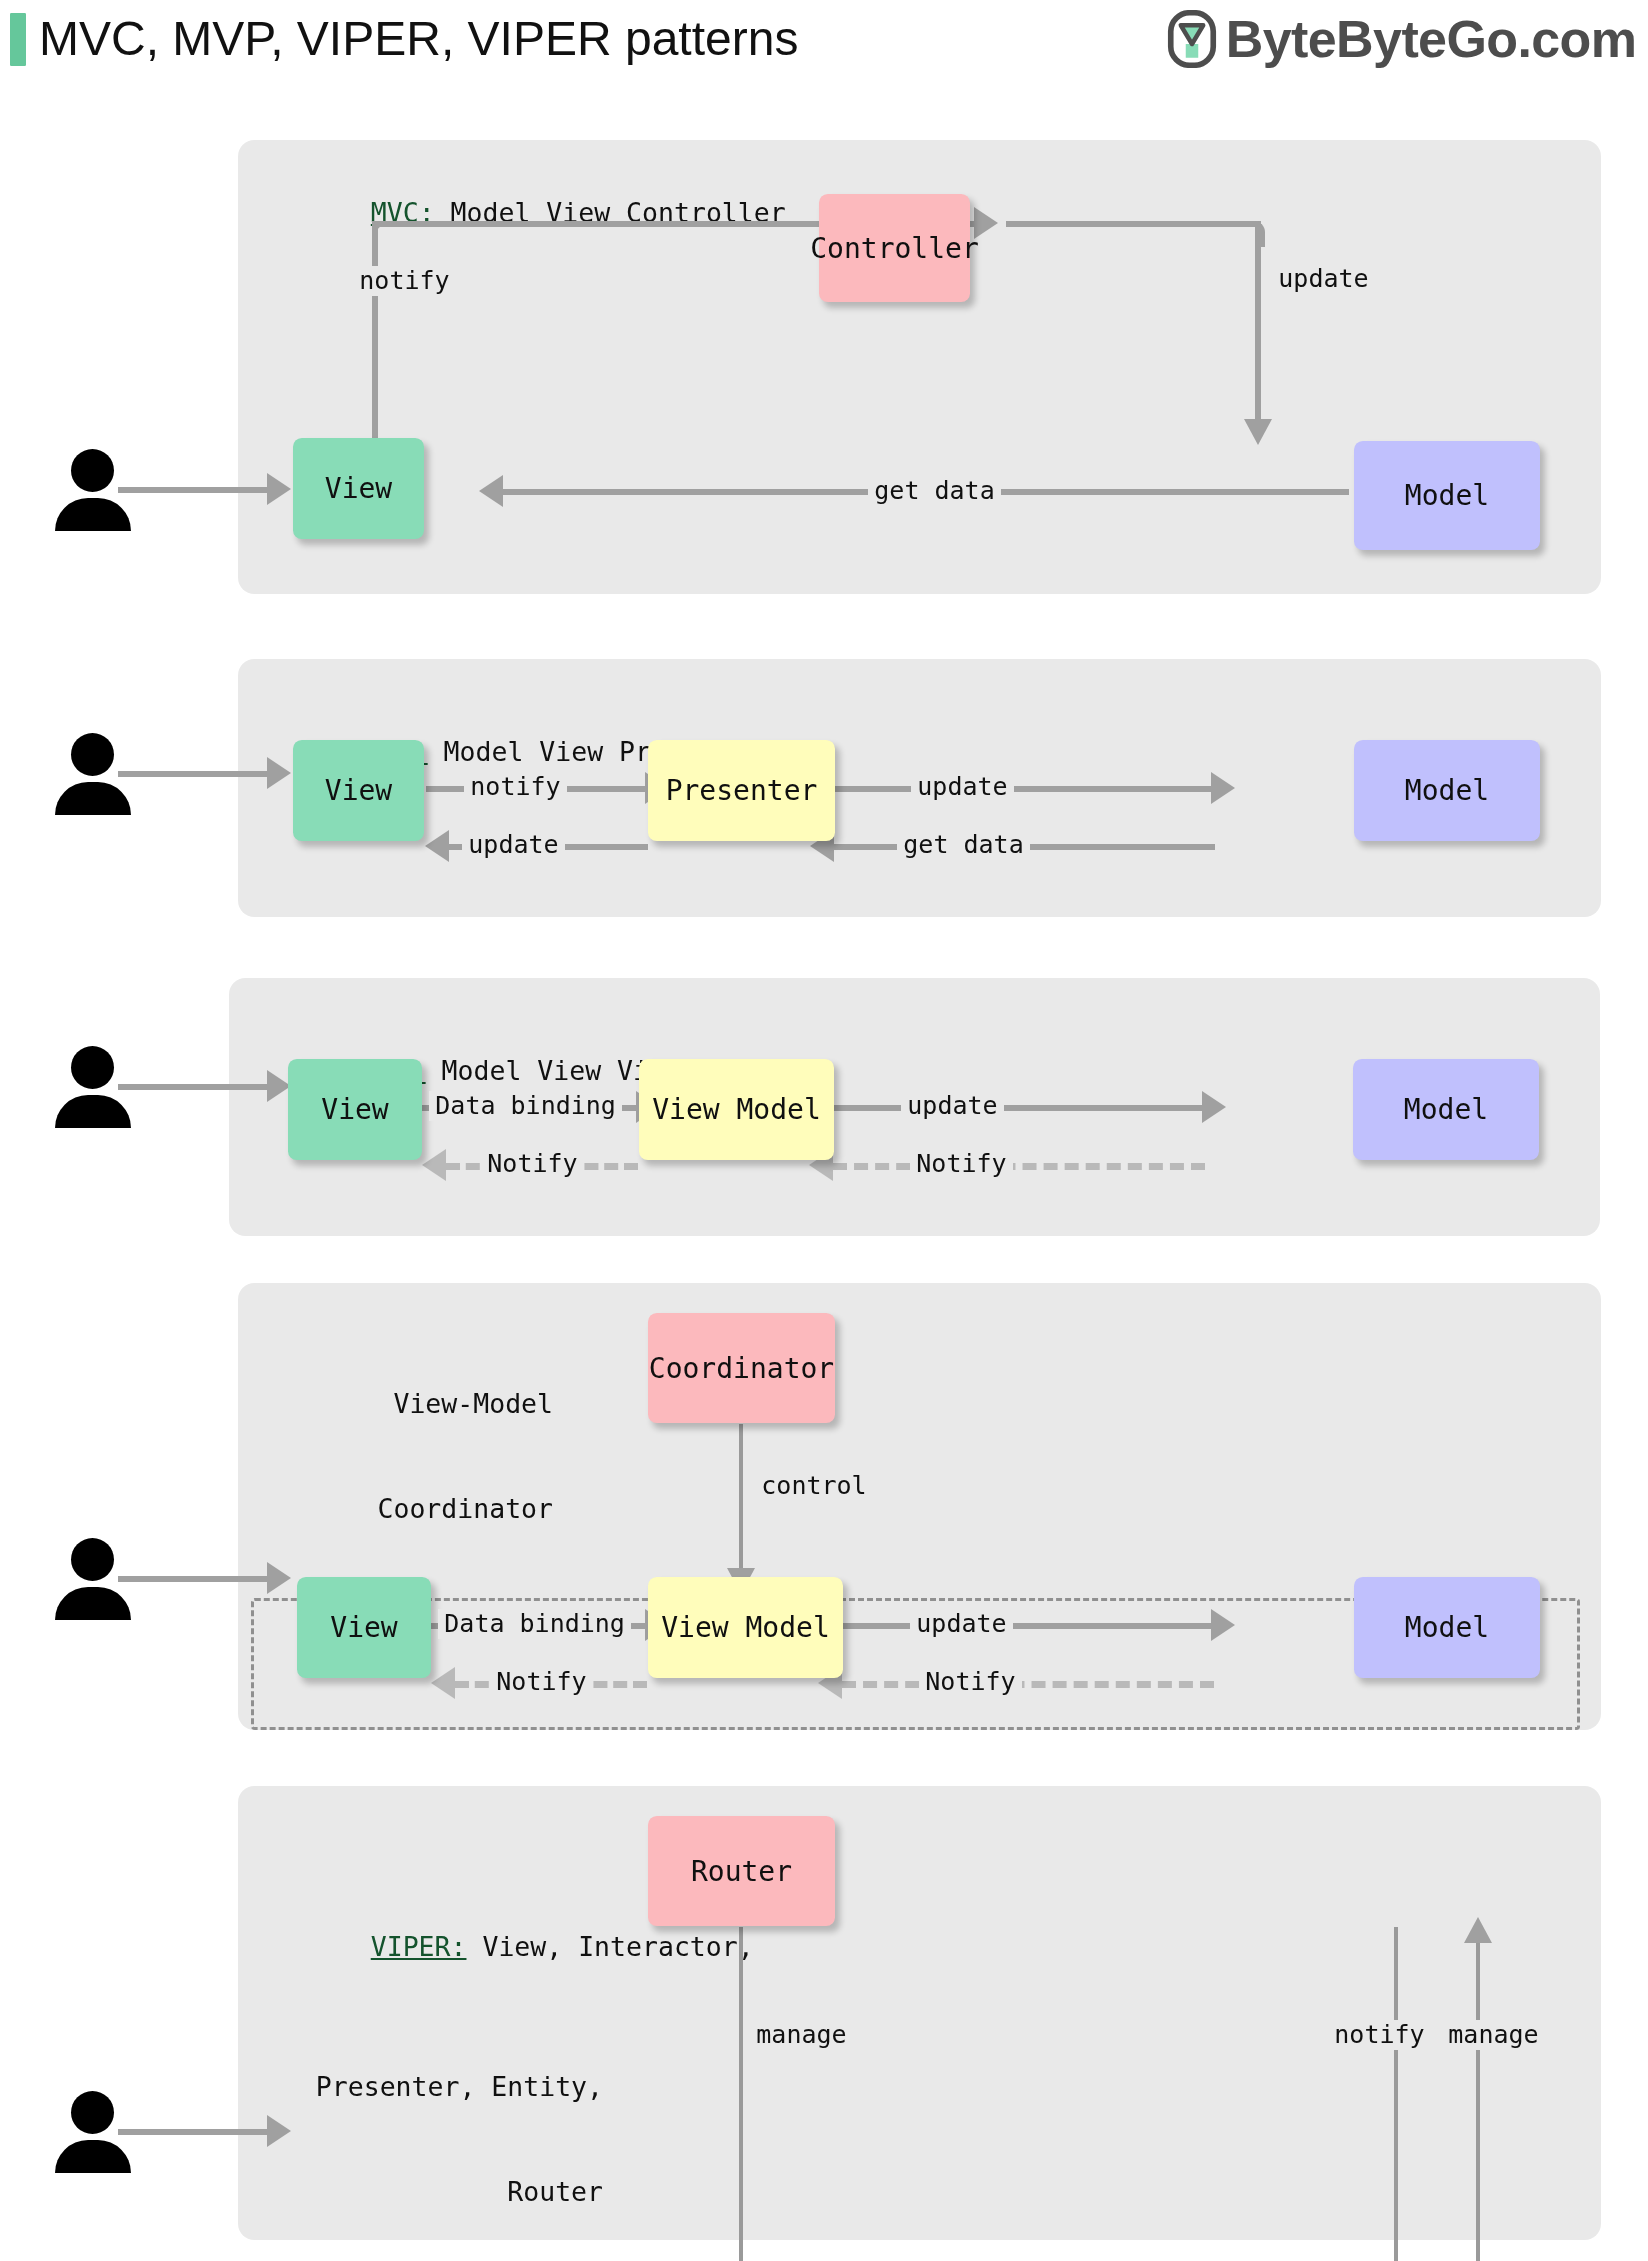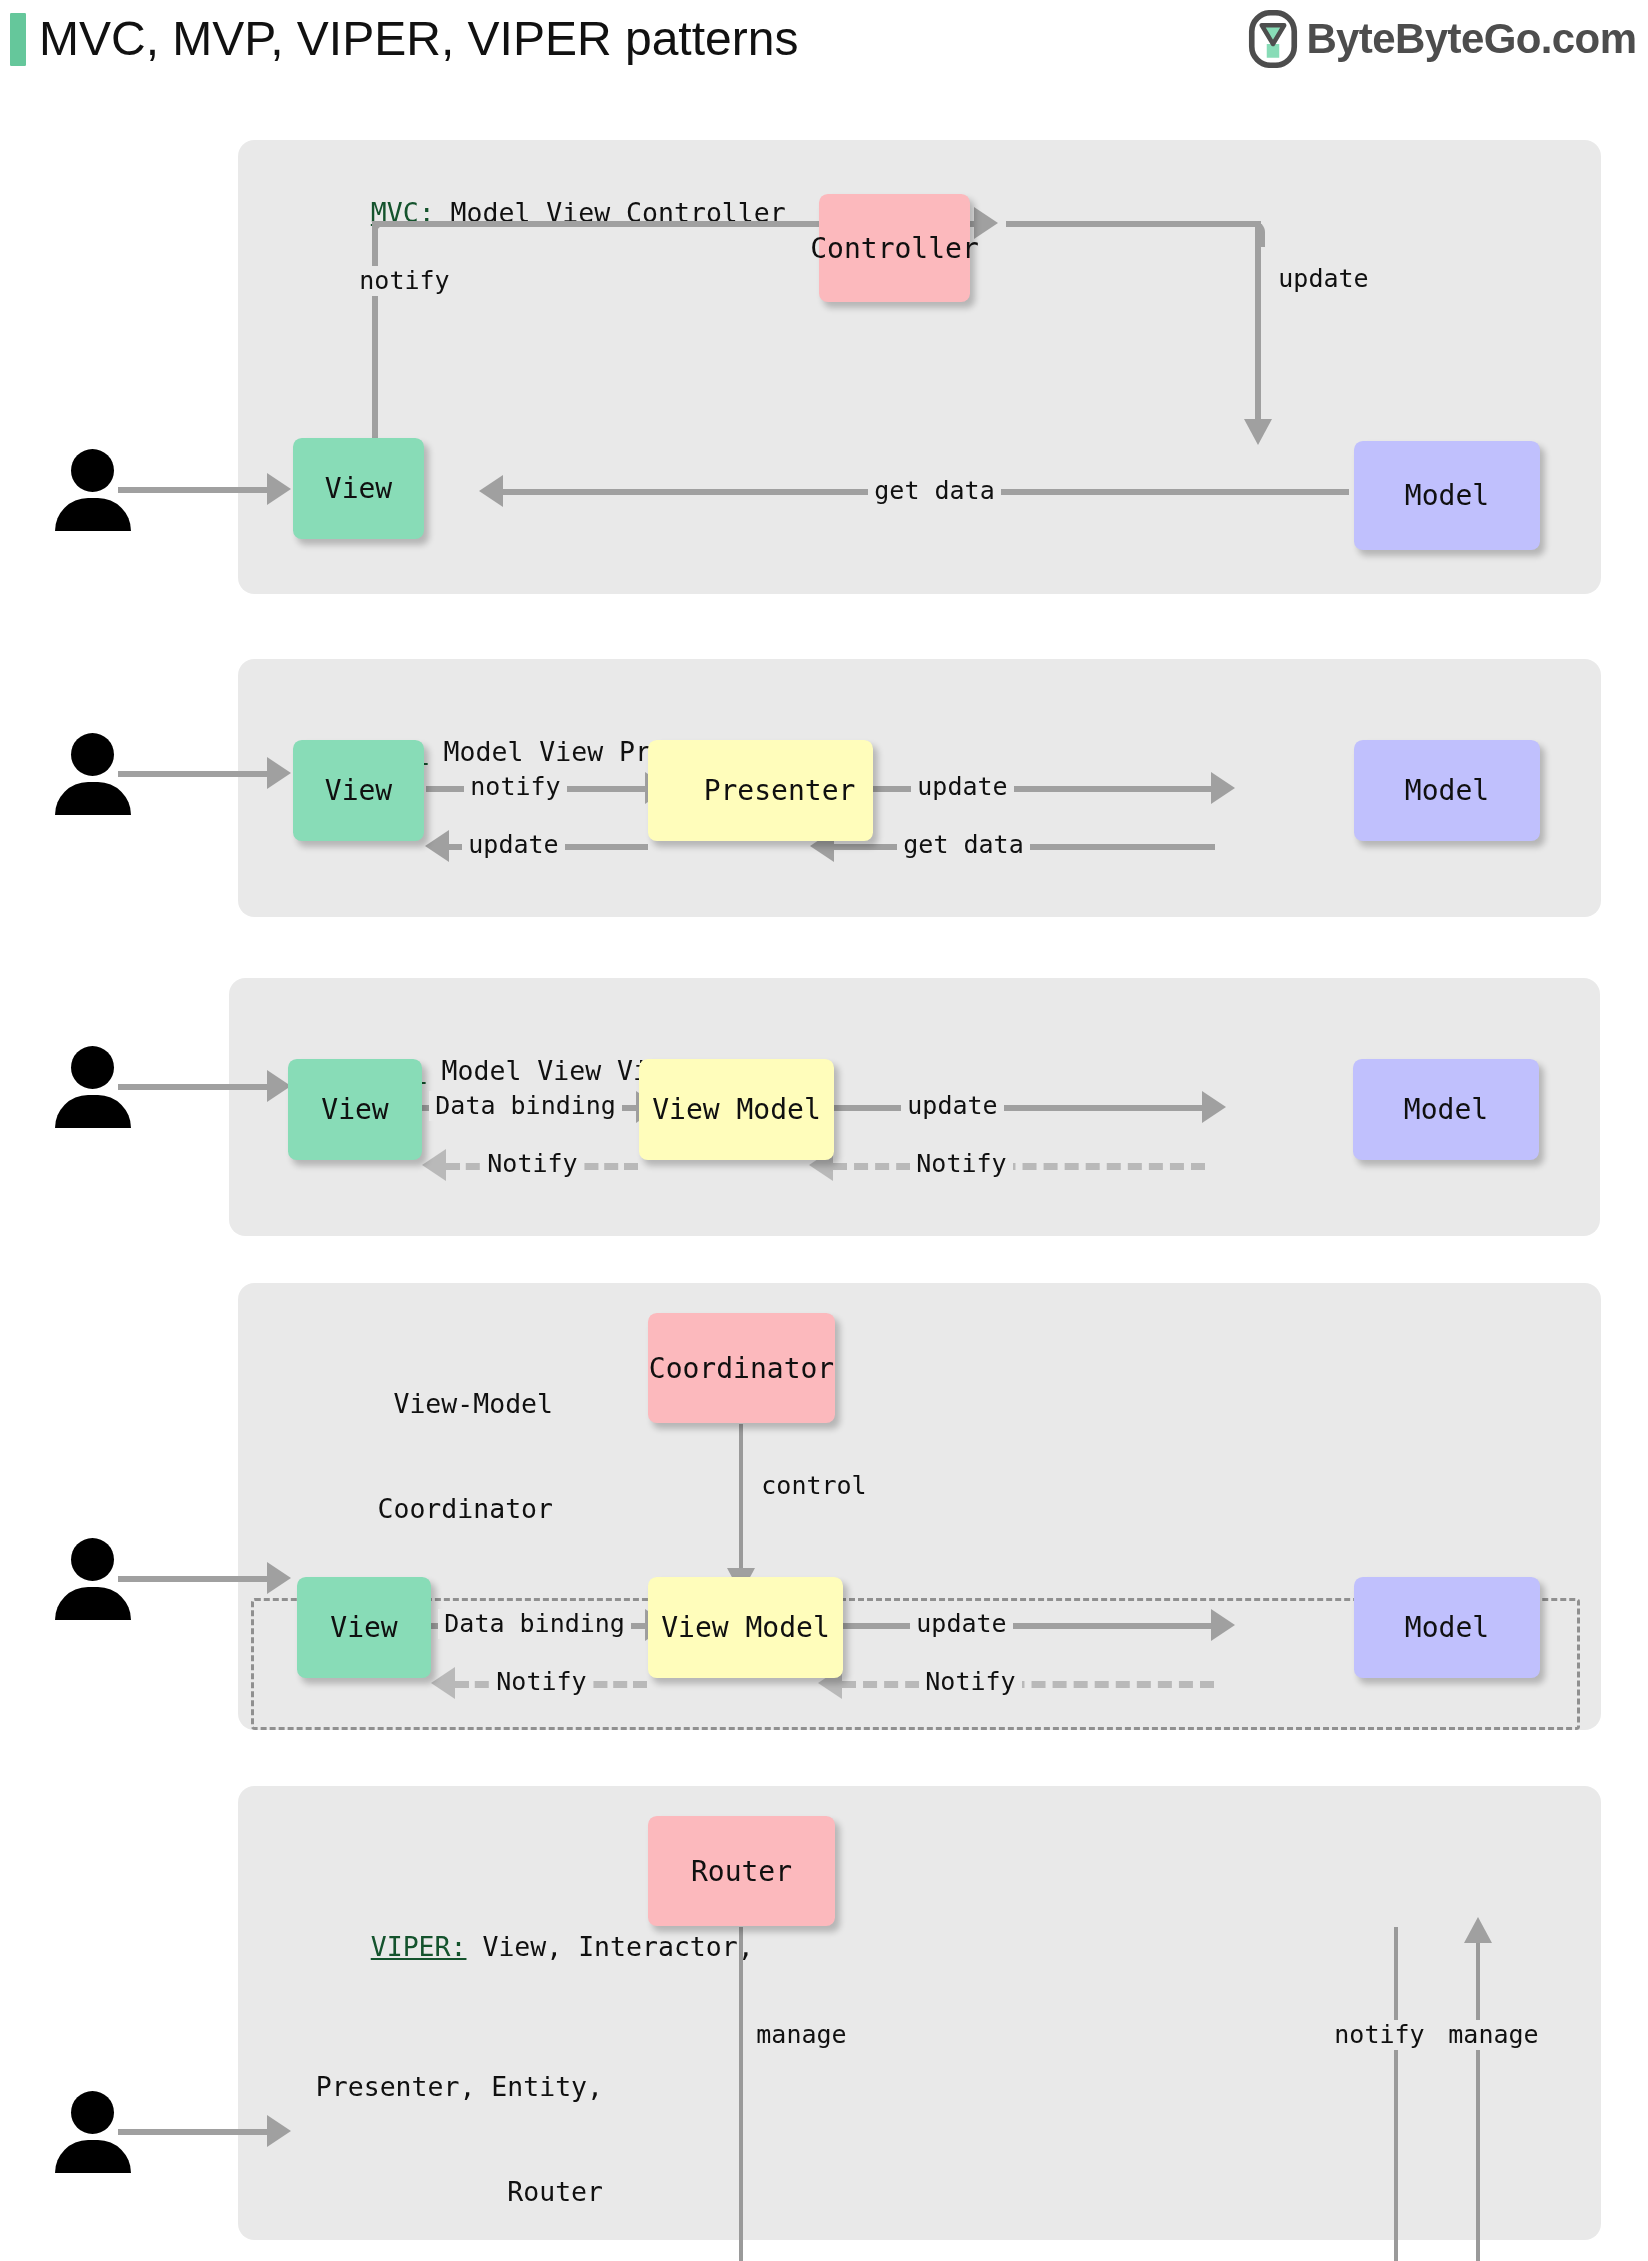--- a/index.html
+++ b/index.html
@@ -12,21 +12,21 @@
   #title-accent{position:absolute;left:10px;top:12.6px;width:16.4px;height:53px;background:#65c79b;border-radius:1.3px;}
   #page-title{
     position:absolute;left:39px;top:5px;
     font-family:"Liberation Sans","DejaVu Sans",sans-serif;
     font-size:48px;line-height:68px;color:#111;white-space:nowrap;font-weight:400;
   }
   #brand{position:absolute;right:12.6px;top:5px;height:68px;display:flex;align-items:center;gap:8.8px;}
   #brand-logo{width:50px;height:58px;display:block;}
   #brand-text{
     font-family:"Liberation Sans","DejaVu Sans",sans-serif;
-    font-size:42px;font-weight:bold;color:#4d4d4d;letter-spacing:-0.6px;white-space:nowrap;
+    font-size:52px;font-weight:bold;color:#4d4d4d;letter-spacing:-0.6px;white-space:nowrap;
   }
   
   .panel{position:absolute;background:#e9e9e9;border-radius:16.4px;}
   .panel-title{
     position:absolute;font-size:26.5px;line-height:35px;color:#101010;white-space:pre;
   }
   .panel-title .key{color:#14532d;text-decoration:underline;}
   .panel-title.multi{text-align:right;}
   
   .user-icon{position:absolute;width:76px;height:76px;}
@@ -138,21 +138,21 @@
 
   <div class="hline" style="left:572px;top:127px;width:403px;"></div>
   <div class="arrow-r" style="left:973px;top:113px;"></div>
   <div class="elabel" style="left:673px;top:113px;">update</div>
 
   <div class="hline" style="left:596px;top:185px;width:381px;"></div>
   <div class="arrow-l" style="left:572px;top:171px;"></div>
   <div class="elabel" style="left:659px;top:171px;">get data</div>
 
   <div class="node green" style="left:55px;top:81px;width:131px;height:101px;">View</div>
-  <div class="node yellow" style="left:410px;top:81px;width:187px;height:101px;padding-left:38px;">Presenter</div>
+  <div class="node yellow" style="left:410px;top:81px;width:187px;height:101px;">Presenter</div>
   <div class="node purple" style="left:1109px;top:81px;width:186px;height:101px;">Model</div>
 </div>
 
 <div class="user-icon" style="left:55px;top:733px;">
   <div class="head"></div>
   <div class="body"></div>
 </div>
 <div class="hline" style="left:118px;top:771px;width:150px;"></div>
 <div class="arrow-r" style="left:267px;top:757px;"></div>
 

